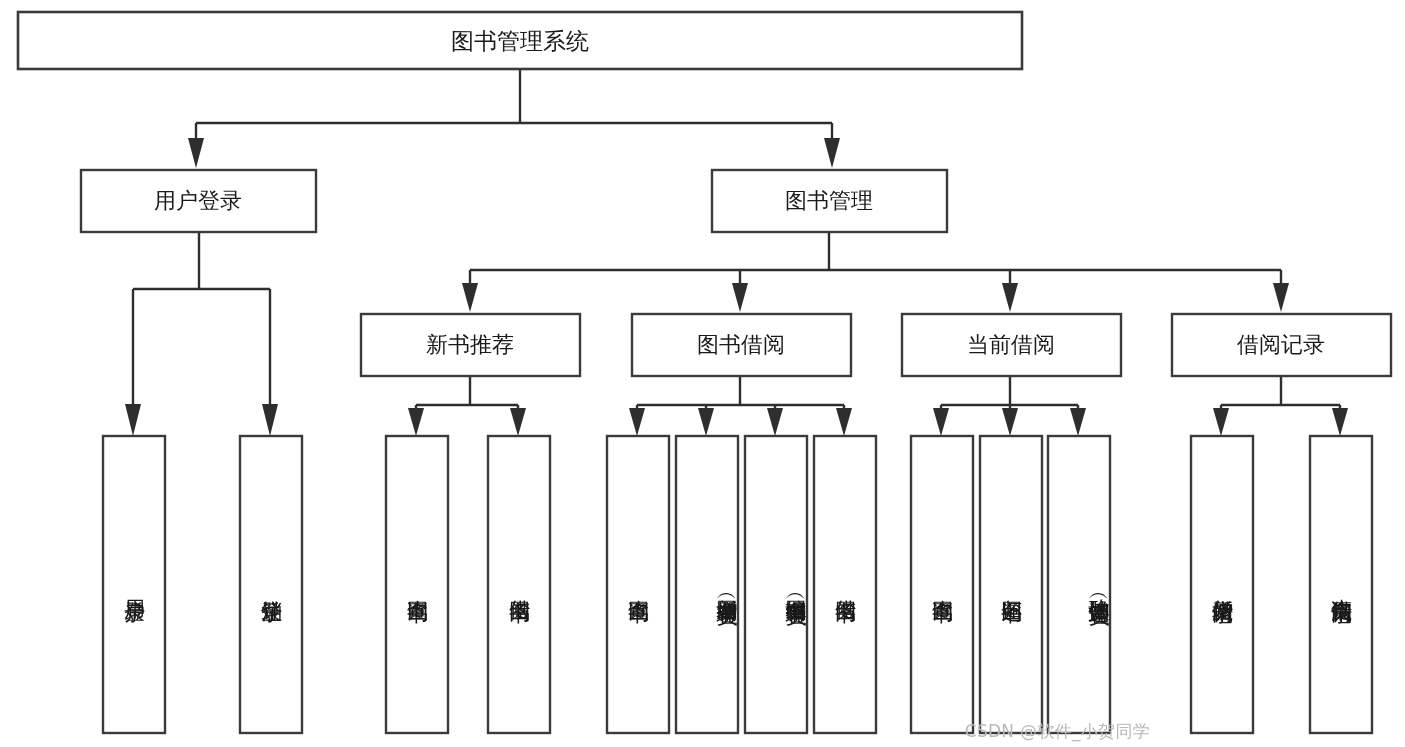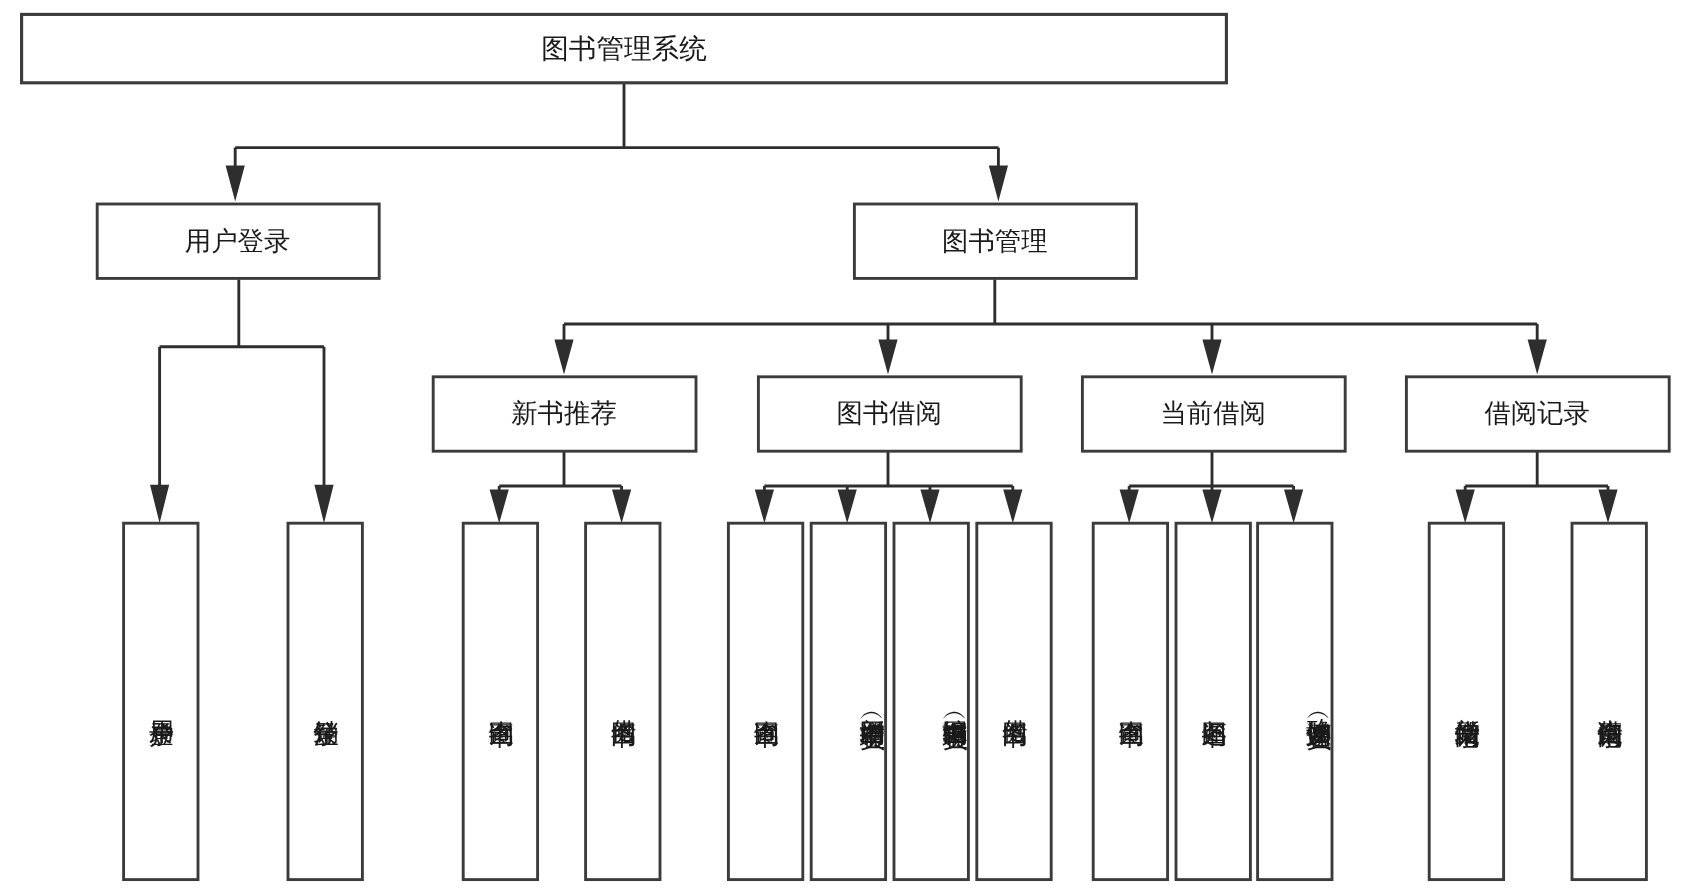--- a/index.html
+++ b/index.html
@@ -249,14 +249,15 @@
   <div class="leaf-label" style="left: 607px; top: 436px; width: 62px; height: 297px; align-items: center;">查询图书</div>
   <div class="leaf-label" style="left:676px; top:440px; width:62px; height:293px; align-items:flex-start;">新增图书（管理员）</div>
   <div class="leaf-label" style="left:745px; top:440px; width:62px; height:293px; align-items:flex-start;">编辑图书（管理员）</div>
   <div class="leaf-label" style="left: 814px; top: 436px; width: 62px; height: 297px; align-items: center;">借阅图书</div>
   <div class="leaf-label" style="left: 911px; top: 436px; width: 62px; height: 297px; align-items: center;">查询图书</div>
   <div class="leaf-label" style="left: 980px; top: 436px; width: 62px; height: 297px; align-items: center;">归还图书</div>
   <div class="leaf-label" style="left:1048px; top:440px; width:62px; height:293px; align-items:flex-start;">确认归还（管理员）</div>
   <div class="leaf-label" style="left: 1191px; top: 436px; width: 62px; height: 297px; align-items: center;">新增借阅记录</div>
   <div class="leaf-label" style="left: 1310px; top: 436px; width: 62px; height: 297px; align-items: center;">查询借阅记录</div>
 
+  <div class="watermark">CSDN @软件_小贺同学</div>
 
 </div>
 
 </body></html>

